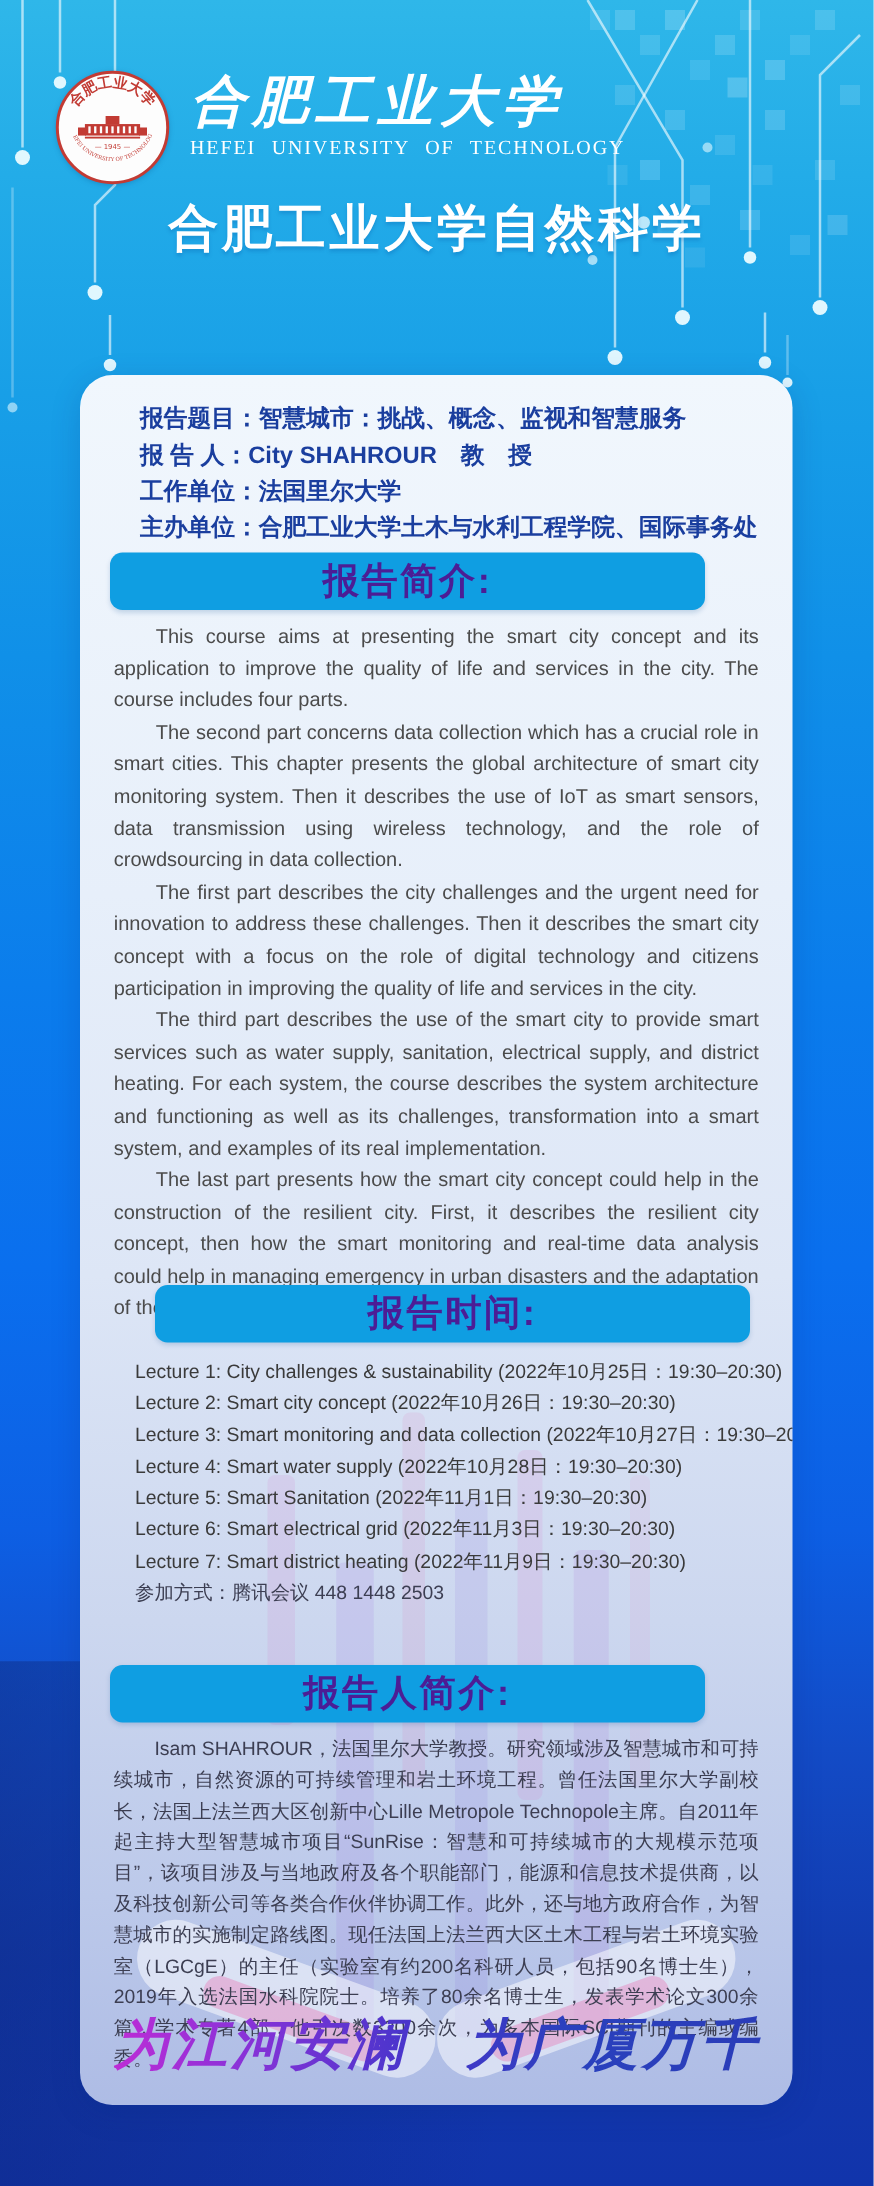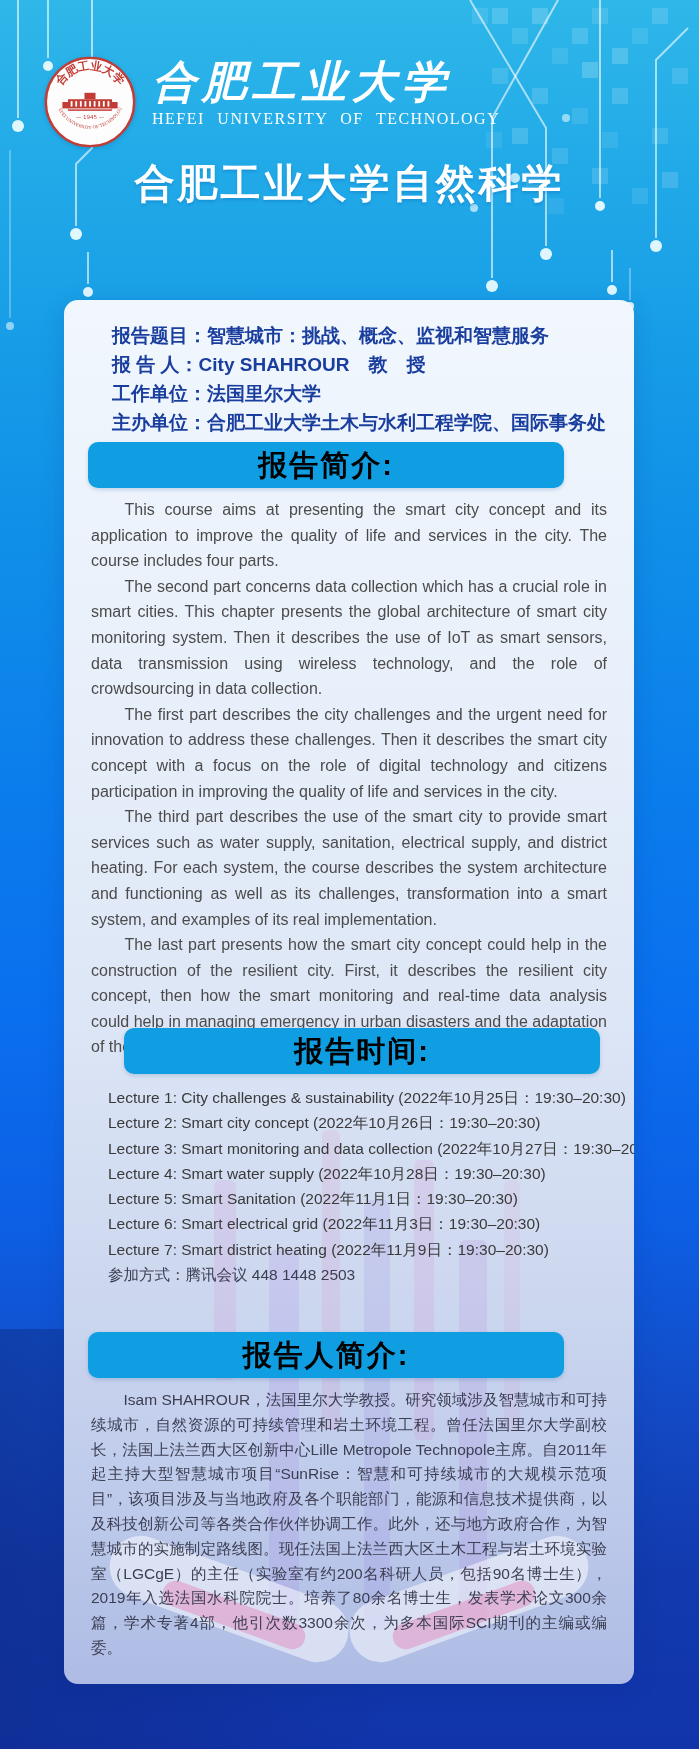--- a/index.html
+++ b/index.html
@@ -19,34 +19,34 @@
   .brand-text{margin-left:16px;padding-top:2px;}
   .uni-cn{font-family:"DejaVu Serif","Liberation Serif",serif;font-weight:bold;font-style:italic;
     color:#ffffff;font-size:44px;line-height:48px;letter-spacing:6px;white-space:nowrap;}
   .uni-en{font-family:"Liberation Serif","DejaVu Serif",serif;color:#ffffff;font-size:16px;
     letter-spacing:1.5px;word-spacing:7px;margin-top:4px;white-space:nowrap;}
   .main-title{position:absolute;left:0;top:150px;width:699px;text-align:center;z-index:2;
     color:#ffffff;font-weight:bold;font-size:40px;line-height:67px;letter-spacing:3px;
     text-shadow:0 2px 3px rgba(0,80,160,.25);}
 
   
-  .card{position:absolute;left:64px;top:300px;width:570px;height:1384px;border-radius:14px;z-index:2;
+  .card{position:absolute;left:64px;top:300px;width:570px;height:1384px;border-radius:26px;z-index:2;
     background:linear-gradient(180deg,#f1f7fd 0%,#e7effa 30%,#dde6f6 52%,#ccd7ef 72%,#bcc9ea 88%,#aebce5 100%);
     box-shadow:0 6px 24px rgba(0,40,120,.18);overflow:hidden;}
   .card-deco{position:absolute;inset:0;z-index:0;pointer-events:none;}
   .col{position:absolute;border-radius:6px;}
   .chev{position:absolute;border-radius:34px;}
 
   .info-block{position:absolute;left:48px;top:21px;right:26px;z-index:1;}
   .info-row{line-height:29px;font-size:19px;color:#1a3e9e;white-space:nowrap;}
   .info-label{font-weight:bold;}
   .info-value{font-weight:600;}
 
   .banner{position:absolute;left:24px;width:476px;height:46px;border-radius:10px;z-index:1;
-    background:#0f9ee2;color:#000000;font-weight:bold;font-size:29px;line-height:46px;
+    background:#0f9ee2;color:#4c1d95;font-weight:bold;font-size:29px;line-height:46px;
     text-align:center;letter-spacing:2px;box-shadow:0 2px 4px rgba(0,70,140,.18);}
   .banner-intro{top:142px;}
   .banner-schedule{top:728px;margin-left:36px;}
   .banner-speaker{top:1032px;}
 
   .intro-body{position:absolute;left:27px;top:197px;width:516px;z-index:1;
     font-size:16px;line-height:25.6px;color:#4b4b4b;text-align:justify;}
   .intro-body p{margin:0;text-indent:2.1em;}
 
   .schedule-list{position:absolute;left:27px;top:785px;width:520px;z-index:1;
@@ -222,15 +222,16 @@
       <div class="schedule-item">Lecture 4: Smart water supply (2022年10月28日：19:30–20:30)</div>
       <div class="schedule-item">Lecture 5: Smart Sanitation (2022年11月1日：19:30–20:30)</div>
       <div class="schedule-item">Lecture 6: Smart electrical grid (2022年11月3日：19:30–20:30)</div>
       <div class="schedule-item">Lecture 7: Smart district heating (2022年11月9日：19:30–20:30)</div>
       <div class="join-info">参加方式：腾讯会议 448 1448 2503</div>
     </div>
 
     <div class="banner banner-speaker">报告人简介:</div>
     <p class="speaker-bio">Isam SHAHROUR，法国里尔大学教授。研究领域涉及智慧城市和可持续城市，自然资源的可持续管理和岩土环境工程。曾任法国里尔大学副校长，法国上法兰西大区创新中心Lille Metropole Technopole主席。自2011年起主持大型智慧城市项目“SunRise：智慧和可持续城市的大规模示范项目”，该项目涉及与当地政府及各个职能部门，能源和信息技术提供商，以及科技创新公司等各类合作伙伴协调工作。此外，还与地方政府合作，为智慧城市的实施制定路线图。现任法国上法兰西大区土木工程与岩土环境实验室（LGCgE）的主任（实验室有约200名科研人员，包括90名博士生），2019年入选法国水科院院士。培养了80余名博士生，发表学术论文300余篇，学术专著4部，他引次数3300余次，为多本国际SCI期刊的主编或编委。</p>
 
+    <div class="slogan">为江河安澜　为广厦万千</div>
   </div>
 
 </div>
 
 </body></html>

